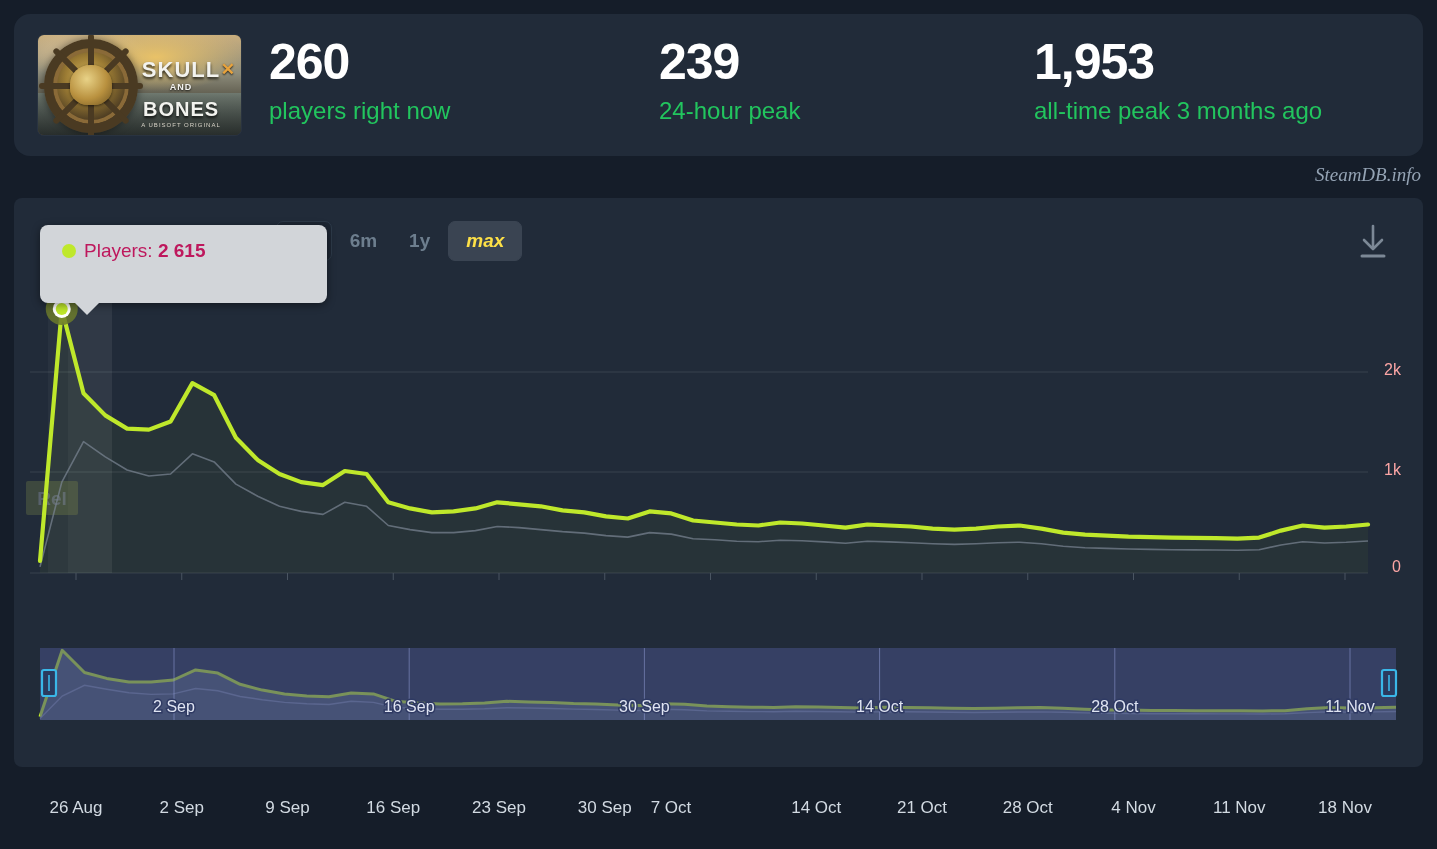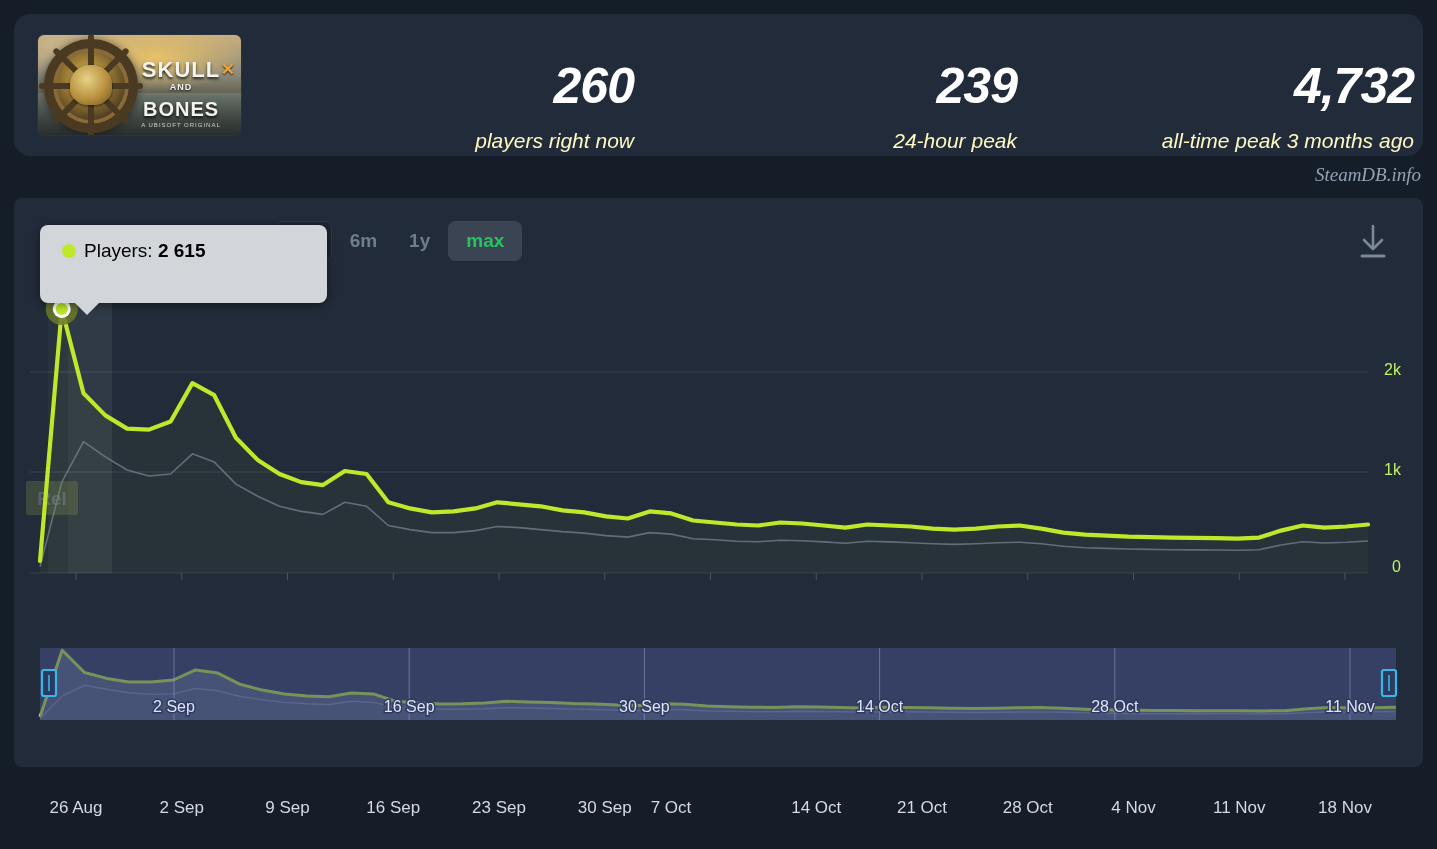--- a/index.html
+++ b/index.html
@@ -65,28 +65,28 @@
   .capsule .logo .l1 { font-size:22px; font-weight:bold; letter-spacing:1px; text-shadow:0 2px 3px rgba(0,0,0,.8); }
   .capsule .logo .l2 { font-size:9px; font-weight:bold; letter-spacing:1px; margin-top:2px; text-shadow:0 1px 2px rgba(0,0,0,.8); }
   .capsule .logo .l3 { font-size:20px; font-weight:bold; letter-spacing:1px; margin-top:7px; text-shadow:0 2px 3px rgba(0,0,0,.8); }
   .capsule .logo .l4 { font-size:6px; letter-spacing:1px; margin-top:3px; color:#d6d2c6; }
   .capsule .xglyph {
     position:absolute; right:6px; top:24px; color:#e8a33d; font-size:17px; font-weight:bold;
     text-shadow:0 1px 2px rgba(0,0,0,.8);
   }
 
   .stat {
-    position: absolute; top: 46px; text-align: right; font-style: italic;
+    position: absolute; top: 22px; text-align: left;
   }
   .stat .num {
     font-size: 50px; font-weight: bold; color: #ffffff; line-height: 1.05;
     letter-spacing: -1px;
   }
   .stat .lbl {
-    font-size: 21px; color: #fef9c3; margin-top: 16px;
+    font-size: 24px; color: #22c55e; margin-top: 8px;
   }
   #stat-now  { left: 255px; width: 365px; }
   #stat-24h  { left: 645px; width: 358px; }
   #stat-peak { left: 1020px; width: 380px; }
 
   .steamdb-brand {
     position: absolute; right: 16px; top: 164px;
     font-family: "Liberation Serif", serif;
     font-style: italic; font-size: 19px; color: #94a3b4;
   }
@@ -101,52 +101,52 @@
 
   .zoom-row { position: absolute; left: 26px; top: 22px; display: flex; align-items: center; height: 42px; }
   .zoom-label { color: #e4e8ec; font-size: 19px; margin-right: 6px; }
   .rbtn {
     font-size: 19px; font-weight: bold; color: #6d7e8e;
     padding: 8px 13px; border-radius: 7px; border: 1px solid transparent;
     background: transparent; cursor: pointer; margin-right: 4px;
     font-family: "Liberation Sans", sans-serif;
   }
   .rbtn.selected { color: #1a9fff; border-color: #2d3a49; background: #1d2633; }
-  .rbtn.strong { color: #22c55e; background: #3a4452; border-color: #3a4452; padding: 8px 17px; }
+  .rbtn.strong { color: #fde047; background: #3a4452; border-color: #3a4452; padding: 8px 17px; font-style: italic; }
 
   .dl-icon {
     position: absolute; right: 30px; top: 22px; width: 40px; height: 44px; cursor: pointer;
   }
 
   
   .plot {
     position: absolute; left: 0; top: 0; width: 1409px; height: 637px;
     overflow: visible;
   }
   .yaxis-lbl {
-    position: absolute; right: 22px; font-size: 16px; color: #bef264;
+    position: absolute; right: 22px; font-size: 16px; color: #fca5a5;
     text-align: right;
   }
   .xaxis-lbl {
     position: absolute; top: 600px; font-size: 17px; color: #d2dae2;
     transform: translateX(-50%); white-space: nowrap;
   }
 
   
   .tooltip {
     position: absolute; left: 40px; top: 225px;
     width: 287px; height: 78px;
     background: #d2d5d9; border-radius: 8px;
     box-shadow: 0 2px 8px rgba(0,0,0,.45);
     z-index: 40; padding: 9px 12px;
   }
   .tooltip .tt-date { font-size: 19px; color: #1a1a1a; white-space: nowrap; }
   .tooltip .tt-row { display: flex; align-items: center; gap: 8px; margin-top: 6px; margin-left: 10px; }
   .tooltip .tt-dot { width: 14px; height: 14px; border-radius: 50%; background: #bfe82b; display:inline-block; }
-  .tooltip .tt-txt { font-size: 19px; color: #000000; }
+  .tooltip .tt-txt { font-size: 19px; color: #be185d; }
   .tooltip .tt-txt b { font-weight: bold; }
   .tooltip .tt-arrow {
     position: absolute; left: 34px; bottom: -12px;
     width: 0; height: 0; border-left: 13px solid transparent;
     border-right: 13px solid transparent; border-top: 13px solid #d2d5d9;
   }
 </style>
 </head>
 <body>
 
@@ -177,21 +177,21 @@
       <div class="num">260</div>
       <div class="lbl">players right now</div>
     </div>
 
     <div class="stat" id="stat-24h">
       <div class="num">239</div>
       <div class="lbl">24-hour peak</div>
     </div>
 
     <div class="stat" id="stat-peak">
-      <div class="num">4,732</div>
+      <div class="num">1,953</div>
       <div class="lbl">all-time peak 3 months ago</div>
     </div>
   </div>
 
   <div class="steamdb-brand">SteamDB.info</div>
 
   <div class="chart-card">
 
     <div class="zoom-row">
       <span class="zoom-label">Zoom</span>

